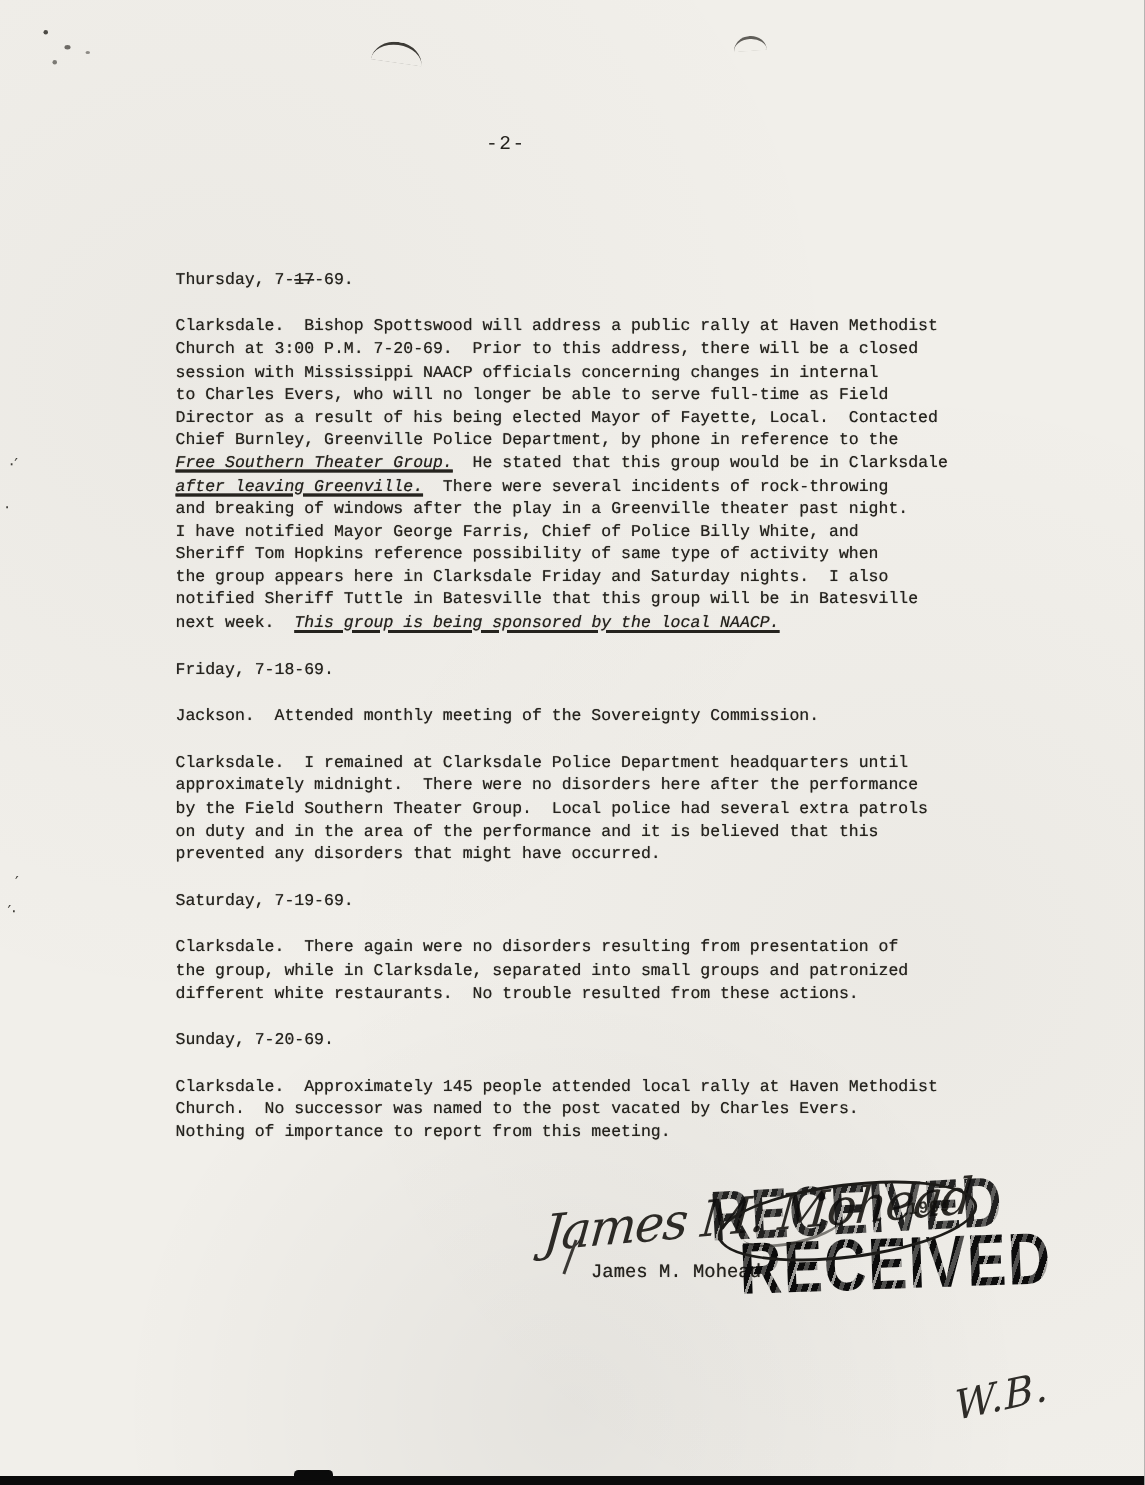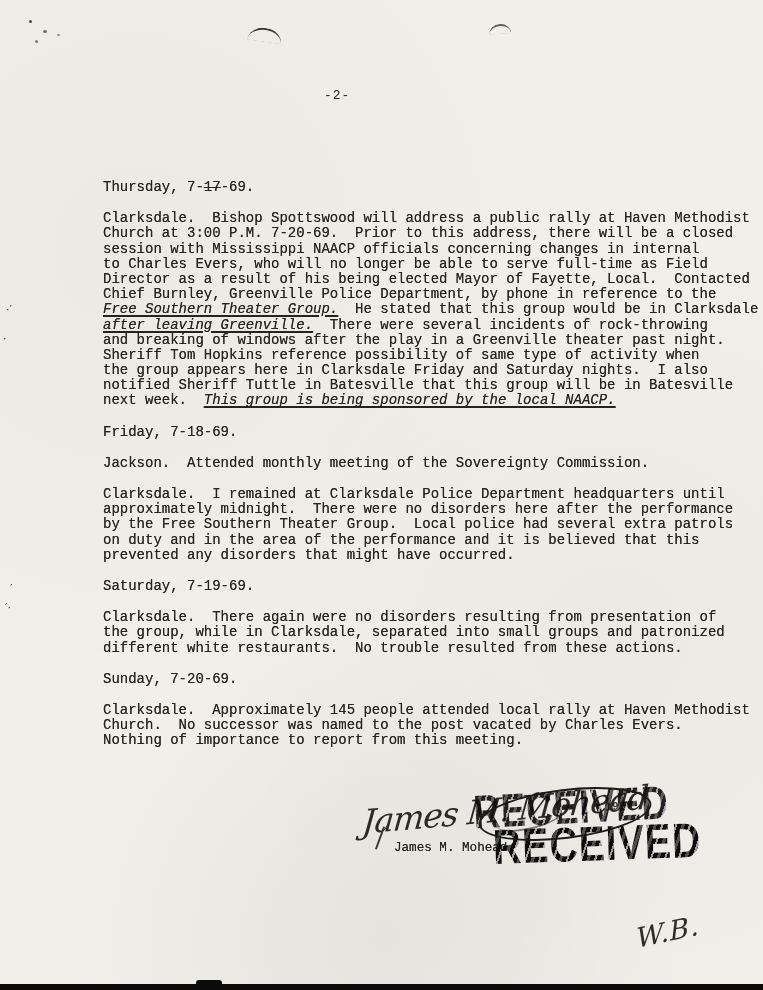--- a/index.html
+++ b/index.html
@@ -14,22 +14,22 @@
       #f1efea;
     overflow:hidden;
     font-family:"Liberation Mono","DejaVu Sans Mono",monospace;
     color:#25231e;
   }
   .pagenum{
     position:absolute;left:324px;top:88px;
     font-size:13px;letter-spacing:1px;
   }
   .content{
-    position:absolute;left:103px;top:180px;width:602px;
-    font-size:14px;line-height:15.2px;
+    position:absolute;left:117px;top:180px;width:602px;
+    font-size:11px;line-height:15.2px;
     text-shadow:0 0 .5px rgba(42,40,34,.75);
   }
   .line{white-space:pre;height:15.2px;}
   .heading{margin-bottom:16px;}
   .para{margin-bottom:16px;}
   .u{text-decoration:underline;text-decoration-thickness:1.6px;text-underline-offset:2px;font-style:italic;}
   .st{text-decoration:line-through;text-decoration-thickness:1.4px;}
 
   
   .sig-hand{
@@ -107,33 +107,34 @@
       <div class="para">
         <div class="line"><span>Clarksdale.  Bishop Spottswood will address a public rally at Haven Methodist</span></div>
         <div class="line"><span>Church at 3:00 P.M. 7-20-69.  Prior to this address, there will be a closed</span></div>
         <div class="line"><span>session with Mississippi NAACP officials concerning changes in internal</span></div>
         <div class="line"><span>to Charles Evers, who will no longer be able to serve full-time as Field</span></div>
         <div class="line"><span>Director as a result of his being elected Mayor of Fayette, Local.  Contacted</span></div>
         <div class="line"><span>Chief Burnley, Greenville Police Department, by phone in reference to the</span></div>
         <div class="line"><span class="u">Free Southern Theater Group.</span><span>  He stated that this group would be in Clarksdale</span></div>
         <div class="line"><span class="u">after leaving Greenville.</span><span>  There were several incidents of rock-throwing</span></div>
         <div class="line"><span>and breaking of windows after the play in a Greenville theater past night.</span></div>
+        <div class="line"><span>I have notified Mayor George Farris, Chief of Police Billy White, and</span></div>
         <div class="line"><span>Sheriff Tom Hopkins reference possibility of same type of activity when</span></div>
         <div class="line"><span>the group appears here in Clarksdale Friday and Saturday nights.  I also</span></div>
         <div class="line"><span>notified Sheriff Tuttle in Batesville that this group will be in Batesville</span></div>
         <div class="line"><span>next week.  </span><span class="u">This group is being sponsored by the local NAACP.</span></div>
       </div>
       <div class="line heading"><span>Friday, 7-18-69.</span></div>
       <div class="para">
         <div class="line"><span>Jackson.  Attended monthly meeting of the Sovereignty Commission.</span></div>
       </div>
       <div class="para">
         <div class="line"><span>Clarksdale.  I remained at Clarksdale Police Department headquarters until</span></div>
         <div class="line"><span>approximately midnight.  There were no disorders here after the performance</span></div>
-        <div class="line"><span>by the Free Southern Theater Group.  Local police had several extra patrols</span></div>
+        <div class="line"><span>by the Field Southern Theater Group.  Local police had several extra patrols</span></div>
         <div class="line"><span>on duty and in the area of the performance and it is believed that this</span></div>
         <div class="line"><span>prevented any disorders that might have occurred.</span></div>
       </div>
       <div class="line heading"><span>Saturday, 7-19-69.</span></div>
       <div class="para">
         <div class="line"><span>Clarksdale.  There again were no disorders resulting from presentation of</span></div>
         <div class="line"><span>the group, while in Clarksdale, separated into small groups and patronized</span></div>
         <div class="line"><span>different white restaurants.  No trouble resulted from these actions.</span></div>
       </div>
       <div class="line heading"><span>Sunday, 7-20-69.</span></div>

